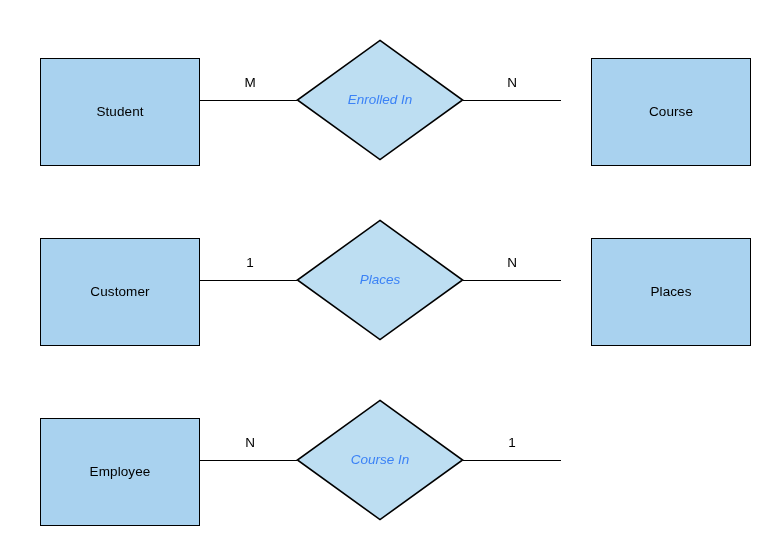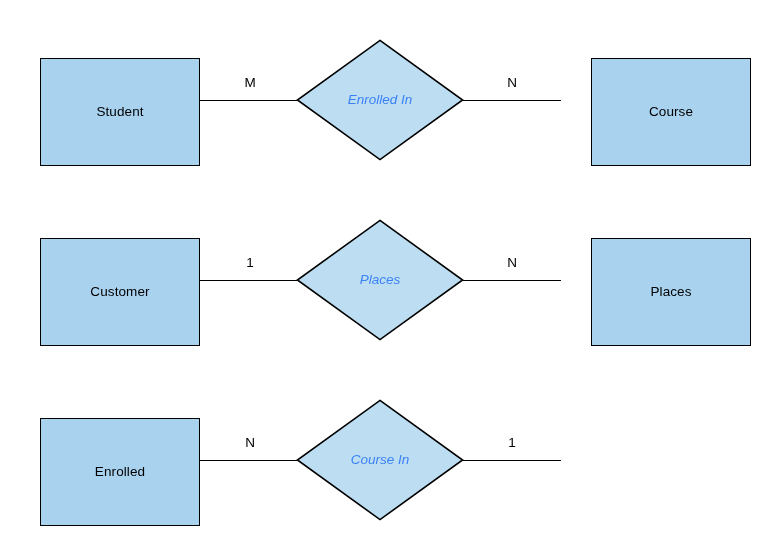--- a/index.html
+++ b/index.html
@@ -159,21 +159,21 @@
 
     <div class="connector connector-right"></div>
 
     <div class="entity entity-right">
       <span class="entity-label">Places</span>
     </div>
   </div>
 
   <div class="er-row" style="top:370px;">
     <div class="entity entity-left">
-      <span class="entity-label">Enrolled</span>
+      <span class="entity-label">Employee</span>
     </div>
 
     <div class="connector connector-left"></div>
 
     <div class="cardinality card-left">N</div>
 
     <div class="rel-wrap">
       <svg class="rel-svg" width="168" height="122" viewBox="0 0 168 122">
         <polygon points="84,1.4 166.6,61 84,120.6 1.4,61" fill="#bddef2" stroke="#000000" stroke-width="1.6"></polygon>
       </svg>

